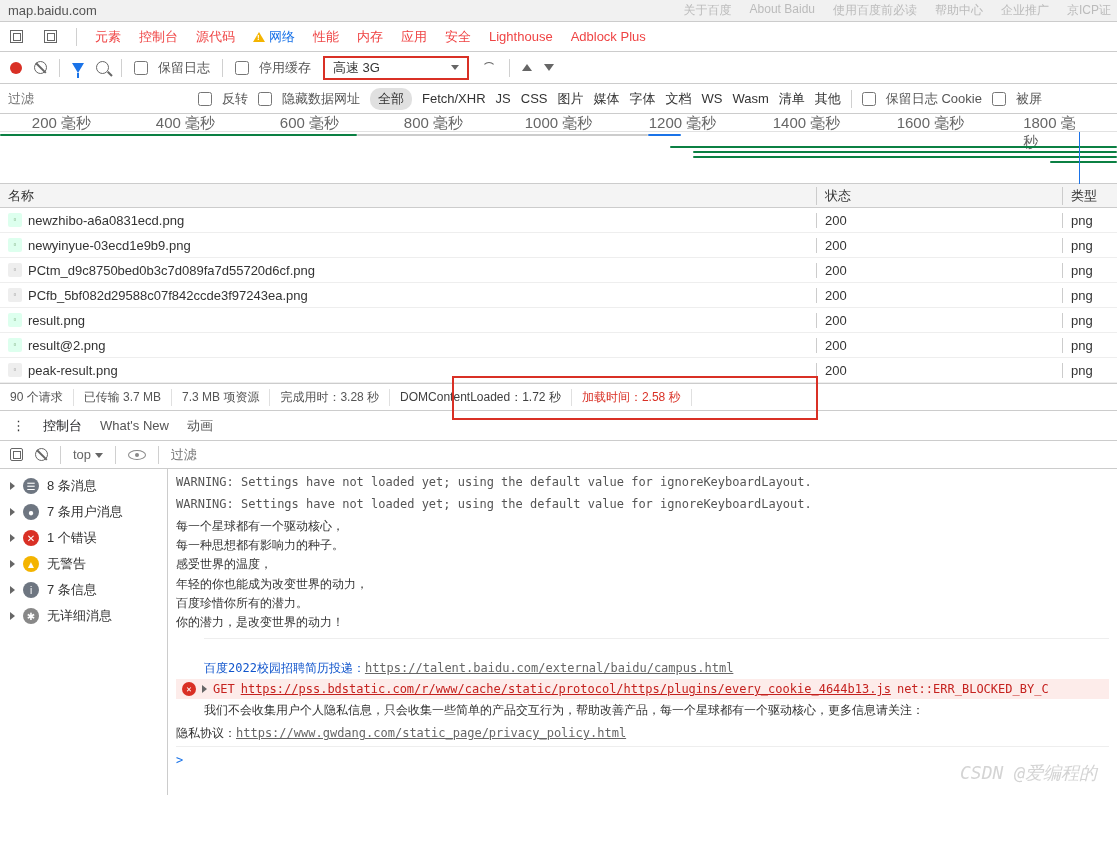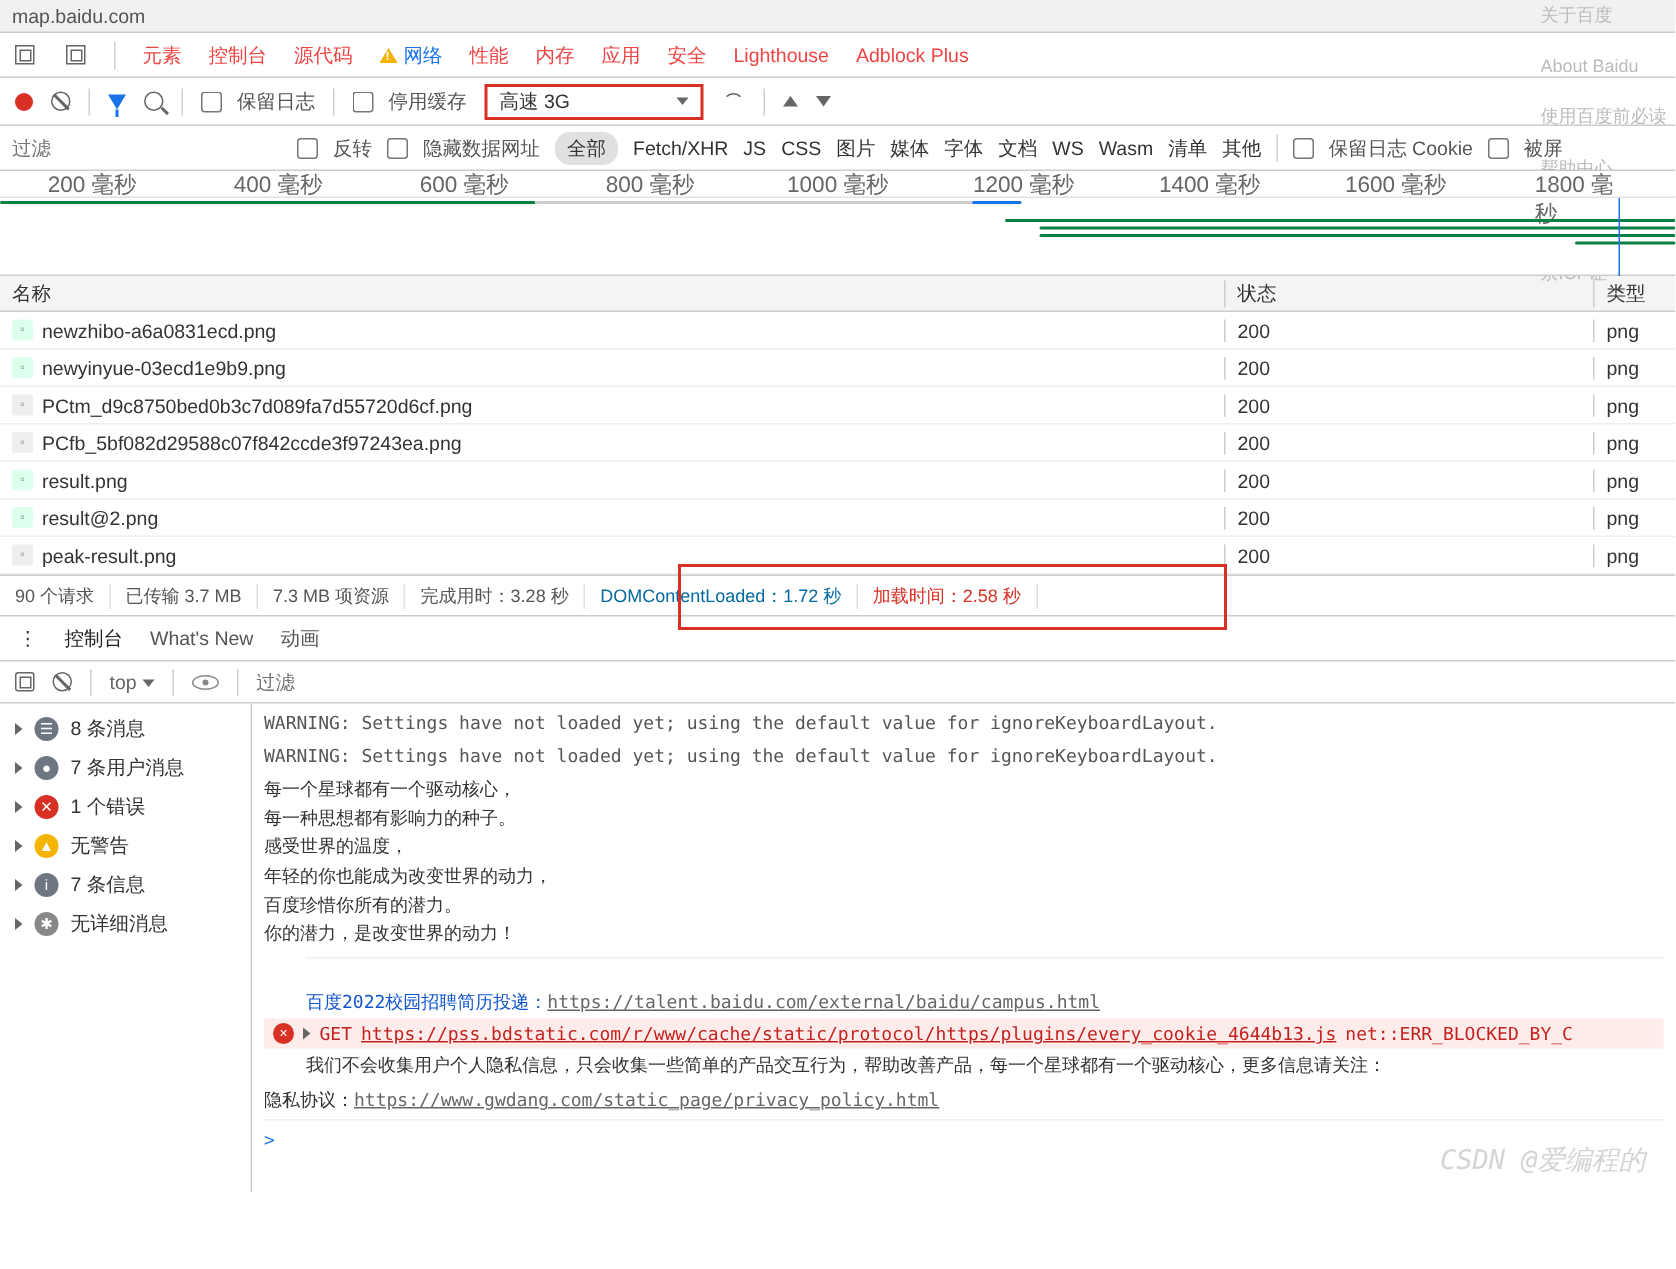--- a/index.html
+++ b/index.html
@@ -1,19 +1,19 @@
 <!DOCTYPE html>
 <html><head>
 <meta charset="utf-8">
 <style>
 * { margin:0; padding:0; box-sizing:border-box; }
 body { font-family: -apple-system, BlinkMacSystemFont, "Segoe UI", Arial, sans-serif; font-size:13px; color:#333; background:#fff; width:1117px; overflow:hidden; }
 .bar { display:flex; align-items:center; border-bottom:1px solid #ccc; }
 .url-bar { height:22px; background:#f1f1f1; padding:0 8px; color:#555; font-size:13px; }
-.faded-links { position:absolute; right:6px; top:2px; color:#bbb; font-size:12px; display:flex; gap:18px;flex-direction:column; }
+.faded-links { position:absolute; right:6px; top:2px; color:#bbb; font-size:12px; display:flex; gap:18px; }
 .tabs { height:30px; padding:0 8px; gap:18px; }
 .tab { color:#ef4444; cursor:default; display:flex; align-items:center; gap:4px; }
 .tab.active { color:#1a73e8; }
 .yel-tri { display:inline-block; width:0; height:0; border-left:6px solid transparent; border-right:6px solid transparent; border-bottom:10px solid #f4b400; position:relative; }
 .yel-tri::after { content:'!'; position:absolute; left:-2px; top:1px; font-size:8px; color:#fff; font-weight:bold; }
 .ico { width:16px; height:16px; display:inline-flex; align-items:center; justify-content:center; }
 .toolbar { height:32px; padding:0 10px; gap:12px; }
 .rec-dot { width:12px; height:12px; border-radius:50%; background:#d93025; }
 .stop-ico { width:13px; height:13px; border:1.6px solid #666; border-radius:50%; position:relative; }
 .stop-ico::after { content:''; position:absolute; width:14px; height:1.6px; background:#666; transform:rotate(45deg); top:5px; left:-1px; }
@@ -44,21 +44,21 @@
 .col-type { flex:1; padding-left:8px; }
 .tbody { height:175px; overflow:hidden; }
 .trow { display:flex; height:25px; align-items:center; border-bottom:1px solid #eee; }
 .trow .col-name { display:flex; gap:6px; align-items:center; }
 .file-ico { width:14px; height:14px; display:inline-block; background:#f99; font-size:8px; text-align:center; line-height:14px; color:#c00; border-radius:2px; }
 .file-ico.pic { background:#dfe; color:#696; }
 .file-ico.doc { background:#eee; color:#888; }
 .status-bar { display:flex; height:28px; align-items:center; border-top:1px solid #ccc; border-bottom:1px solid #ccc; font-size:12px; color:#555; position:relative; }
 .sb-item { padding:0 10px; border-right:1px solid #e0e0e0; }
 .highlight-box { position:absolute; border:2px solid #d93025; height:44px; left:452px; top:-8px; width:366px; pointer-events:none; }
-.dcl { color:#0369a1; }
+.dcl { color:#404040; }
 .load-time { color:#d93025; }
 .drawer-tabs { display:flex; height:30px; align-items:center; gap:18px; padding:0 12px; border-bottom:1px solid #ccc; }
 .drawer-tab { color:#555; }
 .drawer-tab.active { color:#202124; font-weight:500; }
 .console-bar { display:flex; height:28px; align-items:center; gap:12px; padding:0 10px; border-bottom:1px solid #ccc; color:#666; }
 .eye-ico { width:18px; height:10px; border:1.5px solid #888; border-radius:60% 60% 60% 60%; position:relative; }
 .eye-ico::after { content:''; width:4px; height:4px; background:#888; border-radius:50%; position:absolute; left:6px; top:2px; }
 .console-wrap { display:flex; height:326px; }
 .console-side { width:168px; border-right:1px solid #ccc; padding:4px 0; }
 .cs-item { display:flex; align-items:center; gap:8px; padding:4px 10px; font-size:13px; }

